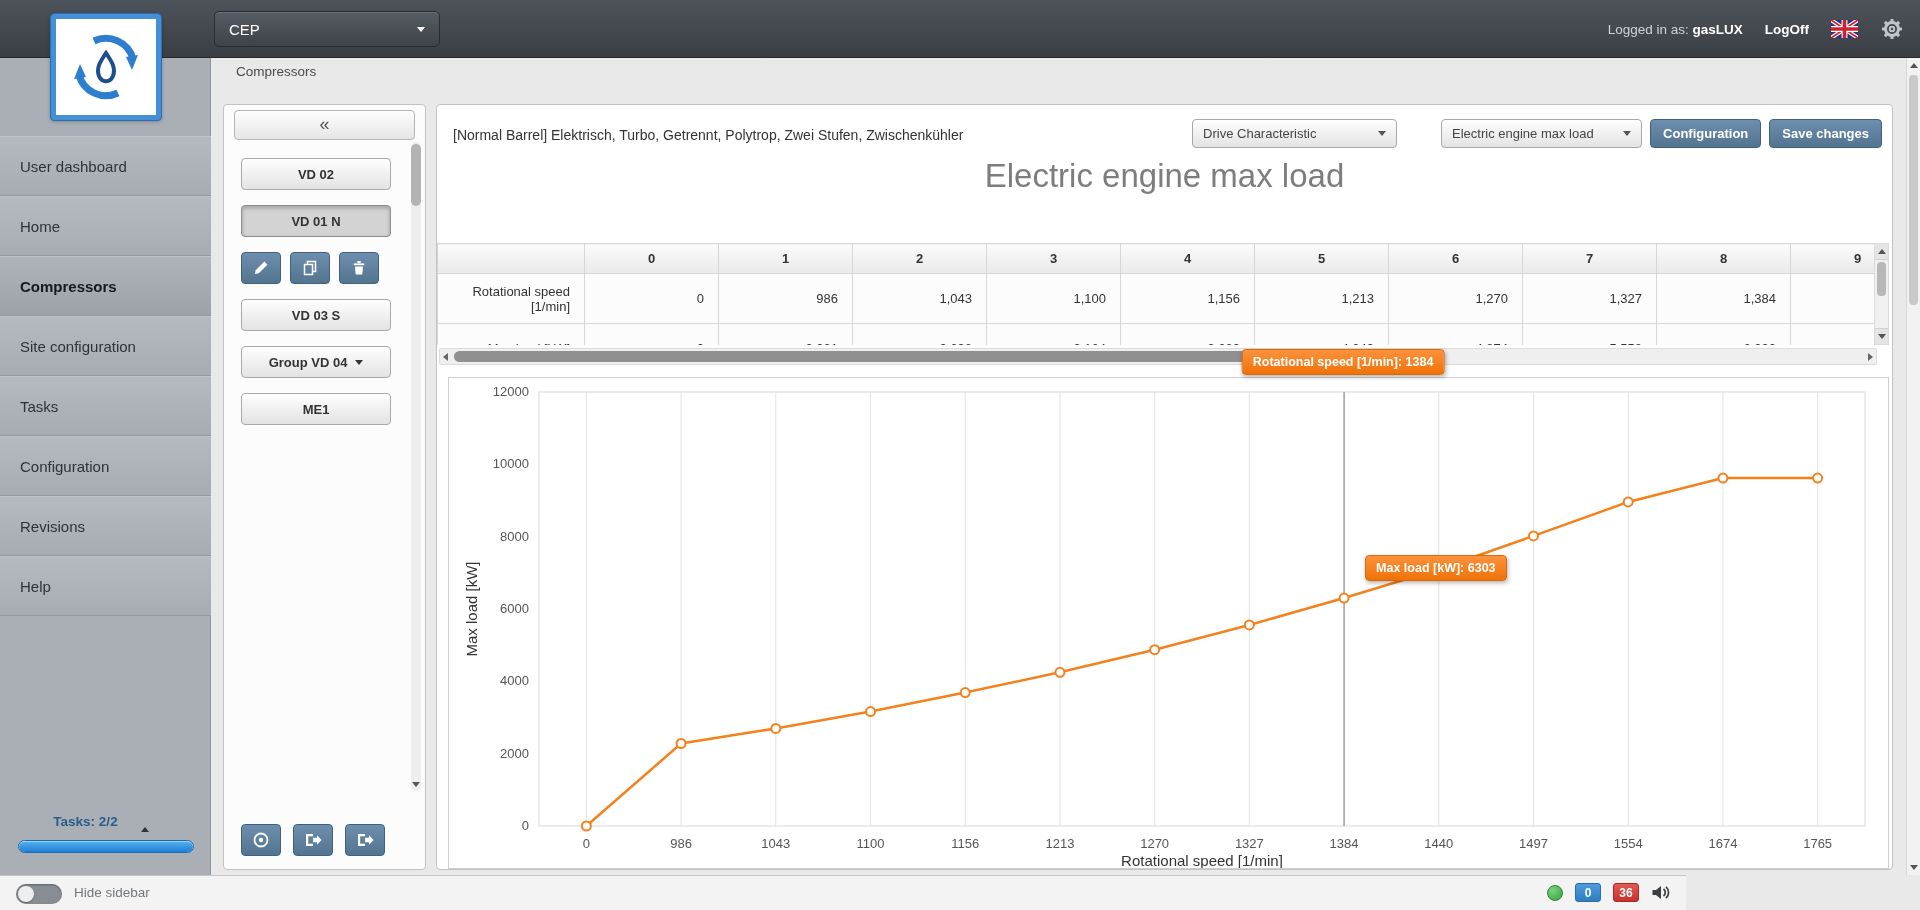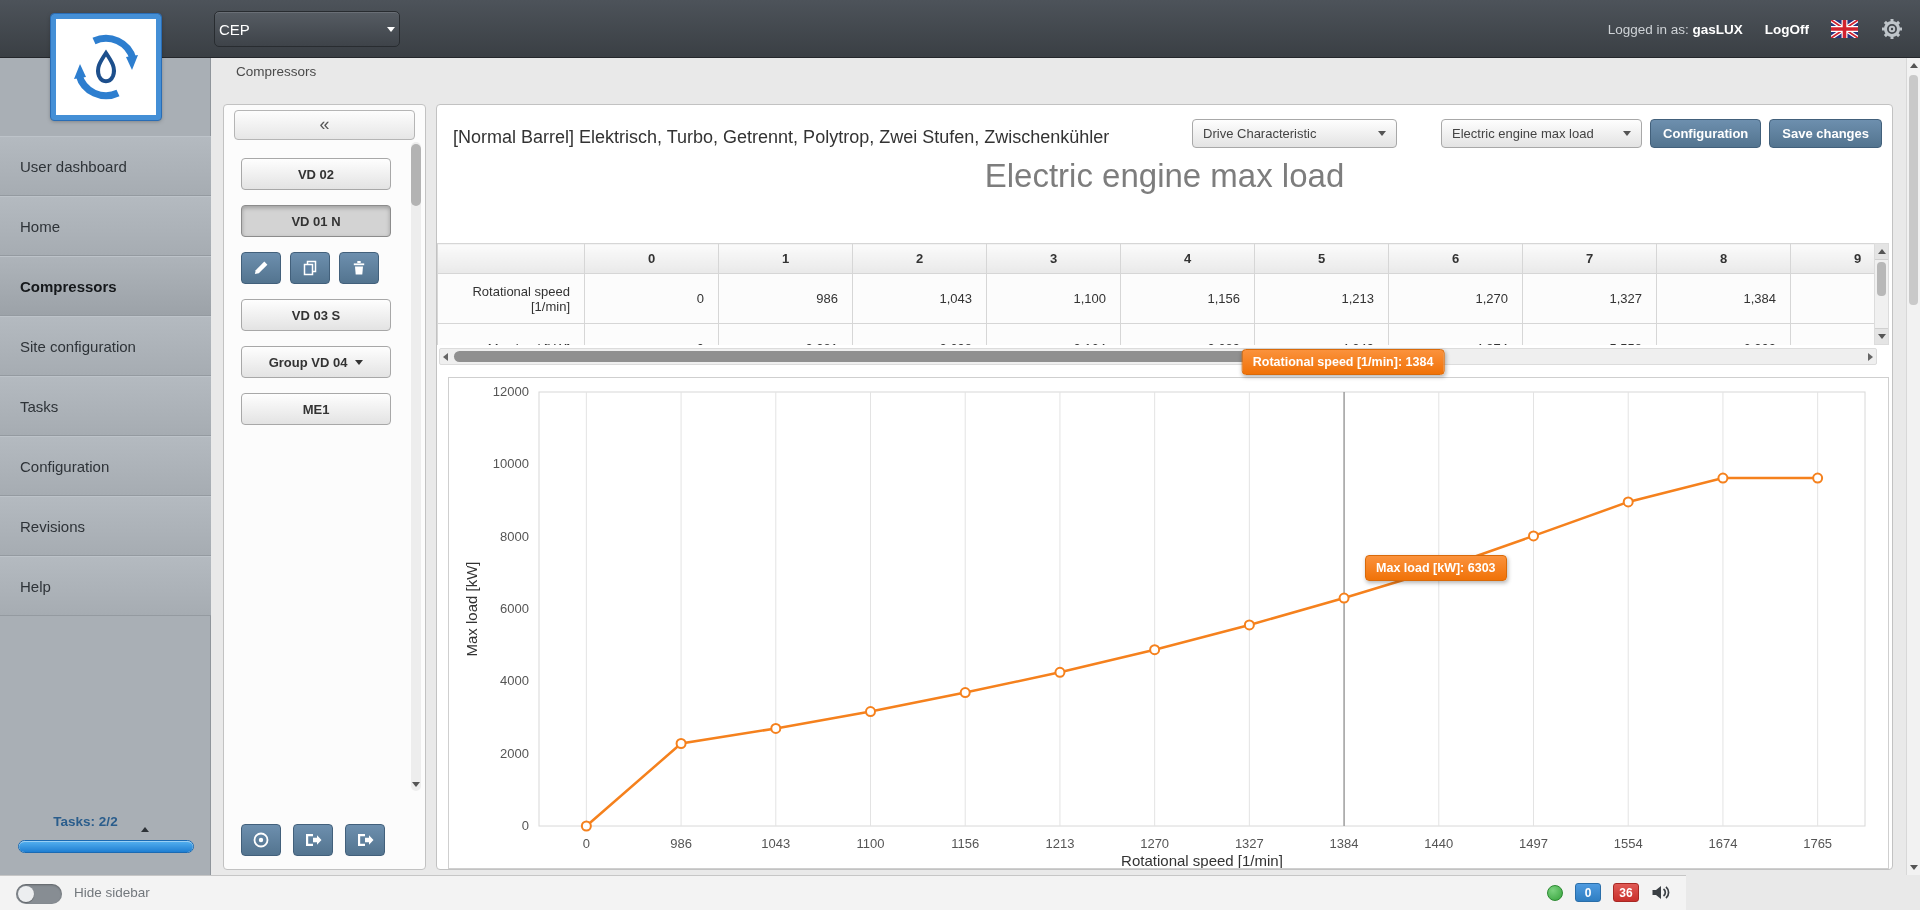--- a/index.html
+++ b/index.html
@@ -10,23 +10,23 @@
   .tri-down,.tri-up,.tri-left,.tri-right { display:inline-block; width:0; height:0; }
   .tri-down { border-left:4px solid transparent; border-right:4px solid transparent; border-top:5px solid #555; }
   .tri-down.white { border-top-color:#fff; }
   .tri-up { border-left:4px solid transparent; border-right:4px solid transparent; border-bottom:5px solid #555; }
   .tri-left { border-top:4px solid transparent; border-bottom:4px solid transparent; border-right:5px solid #666; }
   .tri-right { border-top:4px solid transparent; border-bottom:4px solid transparent; border-left:5px solid #666; }
 
   
   .navbar { position:absolute; left:0; top:0; width:1920px; height:58px;
             background:linear-gradient(#4d535a,#3a3f44); border-bottom:1px solid #24272b; z-index:30; }
-  .nav-select { position:absolute; left:214px; top:11px; width:186px; height:36px;
+  .nav-select { position:absolute; left:214px; top:11px; width:226px; height:36px;
             background:linear-gradient(#565c63,#3e4349); border:1px solid #282c30; border-radius:5px;
-            color:#fff; font-size:15px; display:flex; align-items:center; padding:0 4px; cursor:pointer;
+            color:#fff; font-size:15px; display:flex; align-items:center; padding:0 14px; cursor:pointer;
             box-shadow:inset 0 1px 0 rgba(255,255,255,.12); }
   .nav-select .tri-down { margin-left:auto; }
   .nav-right { position:absolute; right:16px; top:0; height:58px; display:flex; align-items:center; gap:22px;
             color:#cfd3d7; font-size:13.5px; }
   .nav-right b { color:#fff; }
   .logoff { color:#fff; font-weight:bold; cursor:pointer; }
   .gear-wrap { cursor:pointer; display:flex; align-items:center; }
 
   
   .logo-box { position:absolute; left:51px; top:14px; width:110px; height:106px; background:#fff;
@@ -86,21 +86,21 @@
   .steel-btn { width:40px; height:32px; background:linear-gradient(#6d8fae,#53748f); border:1px solid #42607b;
             border-radius:4px; display:flex; align-items:center; justify-content:center; cursor:pointer; }
   .comp-scroll { position:absolute; right:4px; top:37px; width:10px; height:649px; background:#ededed; border-radius:5px; }
   .comp-scroll .thumb { position:absolute; left:0; top:2px; width:10px; height:62px; background:#b3b3b3; border-radius:5px; }
   .comp-scroll .dn { position:absolute; left:1px; bottom:4px; }
   .comp-bottom { position:absolute; left:17px; bottom:13px; display:flex; gap:12px; }
 
   
   .main-panel { position:absolute; left:436px; top:104px; width:1457px; height:766px; background:#fff;
             border:1px solid #c2c2c2; border-radius:4px; }
-  .desc { position:absolute; left:16px; top:22px; font-size:18px; color:#333; }
+  .desc { position:absolute; left:16px; top:22px; font-size:14px; color:#333; }
   .controls { position:absolute; right:10px; top:14px; display:flex; gap:8px; }
   .select-ctl { height:29px; background:linear-gradient(#fefefe,#e3e3e3); border:1px solid #a8a8a8; border-radius:4px;
             display:flex; align-items:center; font-size:13px; color:#444; padding:0 10px; cursor:pointer;margin-left:36px; }
   .select-ctl .tri-down { margin-left:auto; }
   .drive-select { width:205px; } .view-select { width:201px; }
   .btn-primary { height:29px; background:linear-gradient(#6d8fae,#53748f); border:1px solid #42607b; border-radius:4px;
             color:#fff; font-weight:bold; font-size:13px; padding:0 12px; display:flex; align-items:center;
             cursor:pointer; font-family:inherit; }
   .page-title { position:absolute; left:0; width:100%; top:52px; text-align:center; font-size:33px; color:#7d7d7d; }
 

